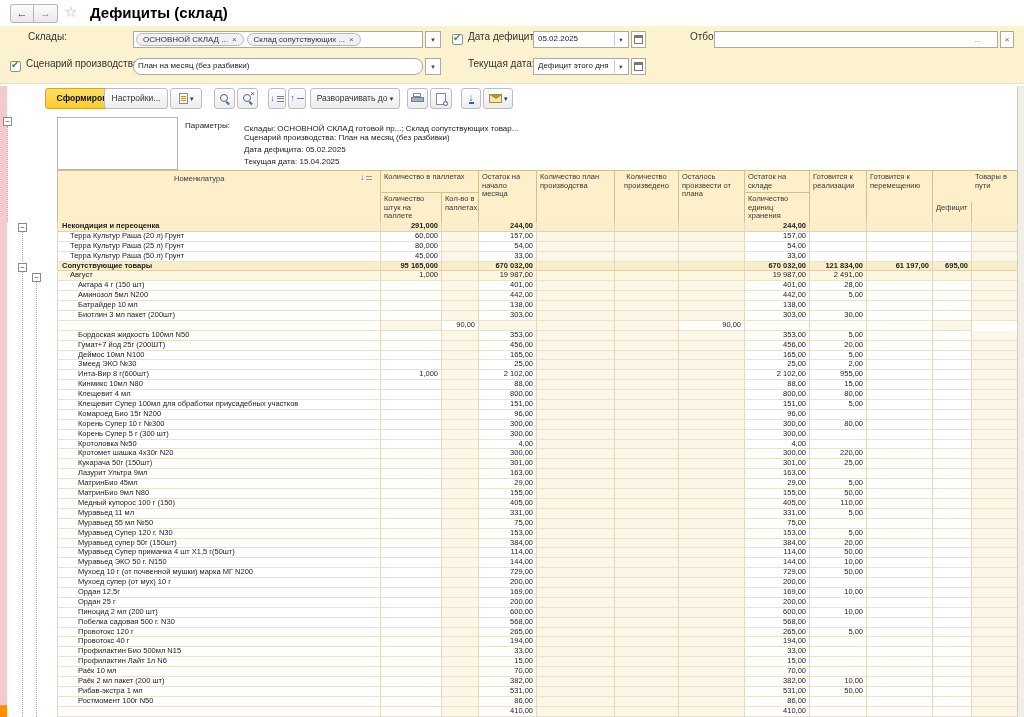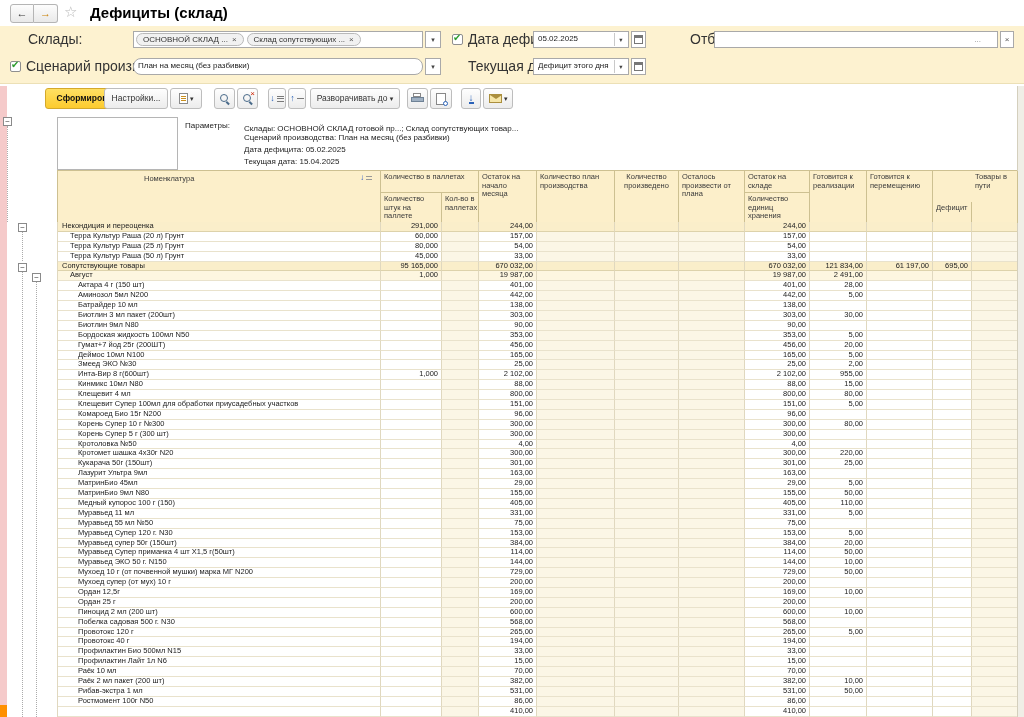--- a/index.html
+++ b/index.html
@@ -13,21 +13,21 @@
   .navbtn { width:24px; height:19px; border:1px solid #b5b5b5; background:linear-gradient(#fdfdfd,#e9e9e9);
     font-size:11px; line-height:17px; text-align:center; cursor:pointer; }
   .navbtn.back { border-radius:3px 0 0 3px; color:#333; }
   .navbtn.fwd  { border-radius:0 3px 3px 0; border-left:none; color:#c97f00; }
   .star { position:absolute; left:64px; top:3px; font-size:15px; color:#b9b9b9; }
   .pagetitle { position:absolute; left:90px; top:4px; font-size:15px; font-weight:bold; color:#000; }
 
   
   .filterpanel { position:absolute; left:0; top:26px; width:1024px; height:58px;
     background:#fdf2d0; border-bottom:1px solid #ece0b6; }
-  .flabel { position:absolute; font-size:14px; color:#333; top:5px; }
+  .flabel { position:absolute; font-size:10px; color:#333; top:5px; }
   .fld { position:absolute; background:#fff; border:1px solid #a9a9a9; height:17px; font-size:8px; color:#222; }
   .frow1 { top:5px; } .frow2 { top:32px; }
   .tagfield { left:133px; width:290px; display:flex; align-items:center; padding:0 2px; gap:3px; }
   .tag { display:flex; align-items:center; gap:4px; border:1px solid #b9b9b9; background:#f1f1f1;
     border-radius:8px; padding:1px 6px; font-size:8px; color:#333; white-space:nowrap; }
   .tag .x { color:#555; font-size:8px; cursor:pointer; }
   .ddbtn { position:absolute; width:16px; height:17px; border:1px solid #a9a9a9; background:#fff;
     font-size:7px; color:#444; text-align:center; line-height:16px; cursor:pointer; }
   .checkbox { position:absolute; width:11px; height:11px; border:1px solid #8f8f8f; border-radius:2px;
     background:#fff; top:8px; }
@@ -84,32 +84,32 @@
   .params .plabel { position:absolute; left:0; top:0; }
   .params .pv { position:absolute; left:59px; white-space:nowrap; }
 
   
   .thead { position:absolute; left:57px; top:170px; width:960px; height:52px; display:grid;
     grid-template-columns:323px 61px 37px 58px 78px 64px 66px 65px 57px 66px 39px 46px;
     grid-template-rows:22px 30px; background:#fcefca; border-top:1px solid #cdc091; border-left:1px solid #cdc091; }
   .hc { border-right:1px solid #cdc091; border-bottom:1px solid #cdc091; font-size:7.5px; color:#3a3a3a;
     padding:2px 3px; overflow:hidden; line-height:8.5px; }
   .hc.span2 { grid-row:1/3; }
-  .hc.name { position:relative; padding-left:86px; padding-top:4px; }
+  .hc.name { position:relative; padding-left:116px; padding-top:4px; }
   .sorticon { position:absolute; right:8px; top:3px; font-size:8px; color:#2255cc; }
   .sorticon .bars i { background:#999; width:6px; }
   .hc.sub { border-top:none; }
   .tbody { position:absolute; left:57px; top:222px; width:960px; height:495px; overflow:hidden;
     border-left:1px solid #e0d8bf; }
   .trow { display:grid; grid-template-columns:323px 61px 37px 58px 78px 64px 66px 65px 57px 66px 39px 46px;
     height:9.9px; }
   .tc { border-right:1px solid #e0d8bf; border-bottom:1px solid #e9e2cc; font-size:7.5px; color:#222;
     line-height:8.9px; white-space:nowrap; overflow:hidden; }
   .tc.num { text-align:right; padding-right:3px; }
-  .t-g { background:#faeeca; } .t-g .tc { border-bottom-color:#ddd2ab; }
+  .t-g { background:#faeeca; } .t-g .tc { border-bottom-color:#ddd2ab;font-weight:bold; }
   .t-s { background:#fdf6e0; }
   .t-i { background:#fff; }
   .t-i .tint { background:#fbf6e6; }
   .lvl0 { padding-left:4px; } .lvl1 { padding-left:12px; } .lvl2 { padding-left:20px; }
 
   .vscroll { position:absolute; left:1017px; top:86px; width:7px; height:631px; background:#f0eee6; border-left:1px solid #d4cfbd; }
 </style>
 </head>
 <body>
 
@@ -370,21 +370,20 @@
         <div class="tc num tint"></div>
         <div class="tc num tint"></div>
         <div class="tc num tint"></div>
         <div class="tc num">303,00</div>
         <div class="tc num">30,00</div>
         <div class="tc num"></div>
         <div class="tc num"></div>
         <div class="tc num tint"></div>
       </div>
       <div class="trow t-i">
-        <div class="tc name lvl2">Биотлин 9мл N80</div>
         <div class="tc num"></div>
         <div class="tc num tint"></div>
         <div class="tc num">90,00</div>
         <div class="tc num tint"></div>
         <div class="tc num tint"></div>
         <div class="tc num tint"></div>
         <div class="tc num">90,00</div>
         <div class="tc num"></div>
         <div class="tc num"></div>
         <div class="tc num"></div>

